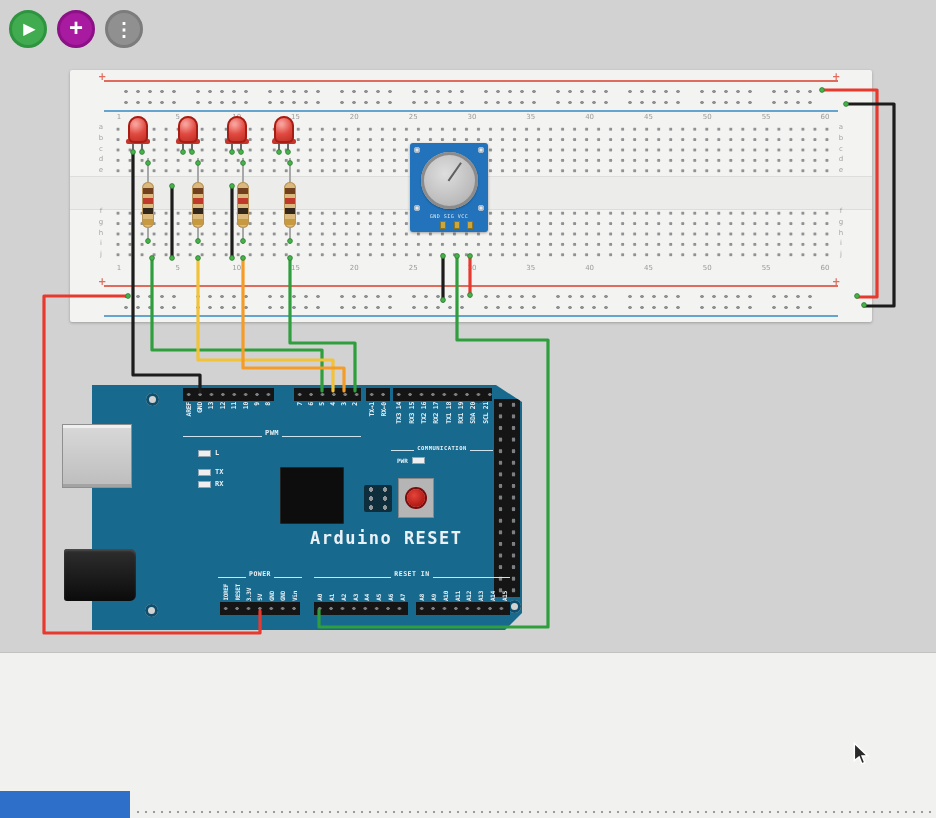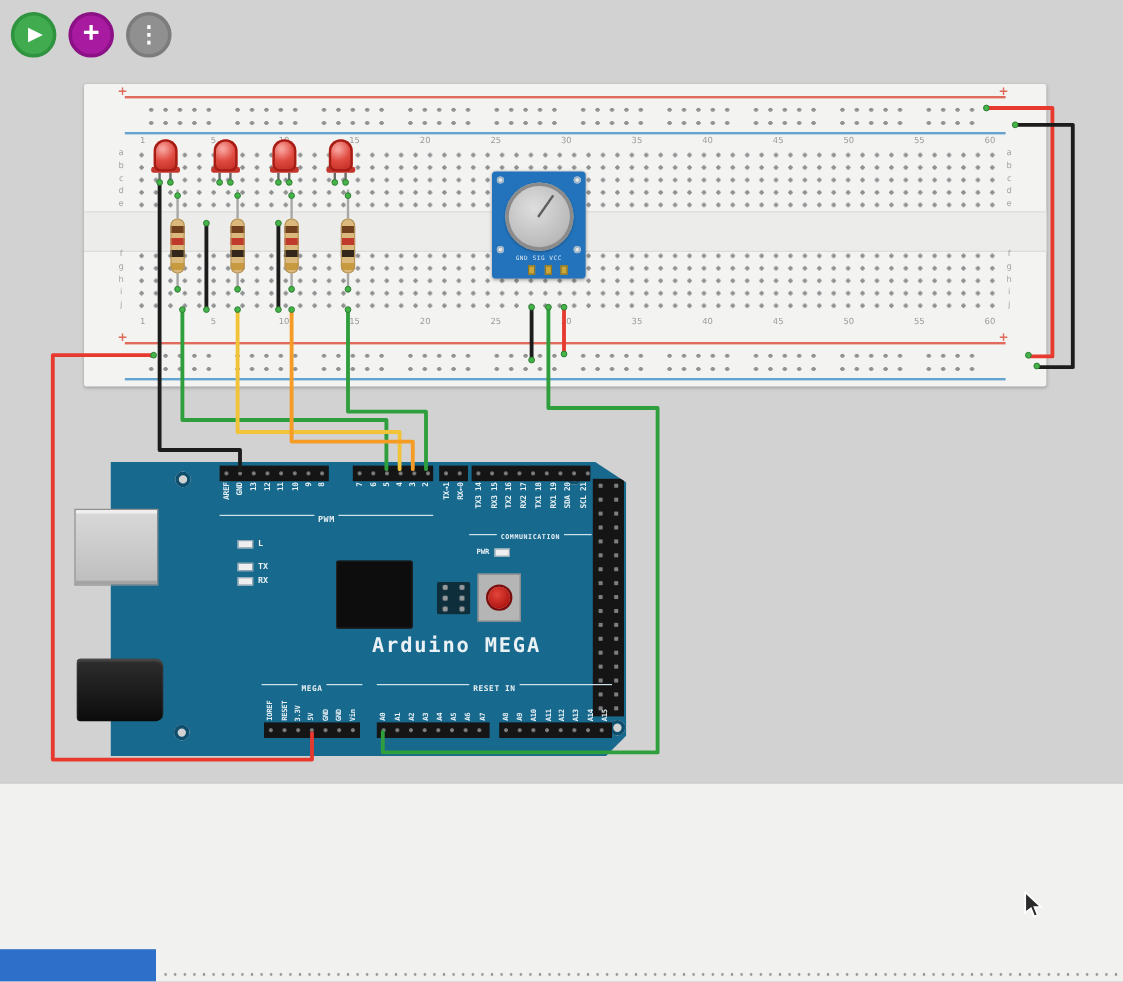--- a/index.html
+++ b/index.html
@@ -94,21 +94,21 @@
   .right-header{position:absolute;left:402px;top:14px;width:26px;height:198px;
     background:#151515;
     background-image:radial-gradient(circle,#7d8082 1.8px,transparent 2.1px);
     background-size:13px 11.6px;}
   .pins-labels{position:absolute;display:flex;flex-direction:row;
     align-items:flex-start;justify-content:space-around;height:34px;}
   .pins-labels.bottom{align-items:flex-end;height:25px;}
   .vlabel{writing-mode:vertical-rl;transform:rotate(180deg);
     font:bold 6.5px "DejaVu Sans Mono",monospace;color:#e9f1f5;
     letter-spacing:-0.3px;}
-  .silk-row{position:absolute;display:flex;align-items:flex-start;gap:3px;}
+  .silk-row{position:absolute;display:flex;align-items:flex-end;gap:3px;}
   .silk-row .hline{flex:1;height:1px;background:#cfe3ed;}
   .silk{font:bold 7px "DejaVu Sans Mono",monospace;color:#e9f1f5;letter-spacing:.5px;}
   .silk.small{font-size:5.5px;}
   .ard-led-row{position:absolute;display:flex;align-items:center;gap:4px;}
   .ard-led{width:11px;height:5px;background:#efefef;border:1px solid #8fa6b2;}
   .ard-led-label{font:bold 7px "DejaVu Sans Mono",monospace;color:#e9f1f5;}
   .chip{position:absolute;left:188px;top:82px;width:64px;height:57px;background:#0d0d0d;
     border-radius:2px;box-shadow:inset 0 0 0 1px #242424;}
   .icsp{position:absolute;left:272px;top:100px;width:28px;height:27px;
     background:#0f2e3c;border-radius:2px;
@@ -384,25 +384,25 @@
       <span class="ard-led"></span>
       <span class="ard-led-label">RX</span>
     </div>
 
     <div class="chip"></div>
     <div class="icsp"></div>
     <div class="reset-btn">
       <span class="reset-cap"></span>
     </div>
 
-    <div class="board-title">Arduino MEGA</div>
+    <div class="board-title">Arduino RESET</div>
 
     <div class="silk-row" style="left:126px;top:185px;width:84px">
       <span class="hline"></span>
-        <span class="silk" style="font-size:6.5px">MEGA</span>
+        <span class="silk" style="font-size:6.5px">POWER</span>
         <span class="hline"></span>
     </div>
     <div class="silk-row" style="left:222px;top:185px;width:196px">
       <span class="hline"></span>
         <span class="silk" style="font-size:6.5px">RESET IN</span>
         <span class="hline"></span>
     </div>
 
     <div class="pins-labels bottom" style="left:128px;top:191px;width:80px">
 

